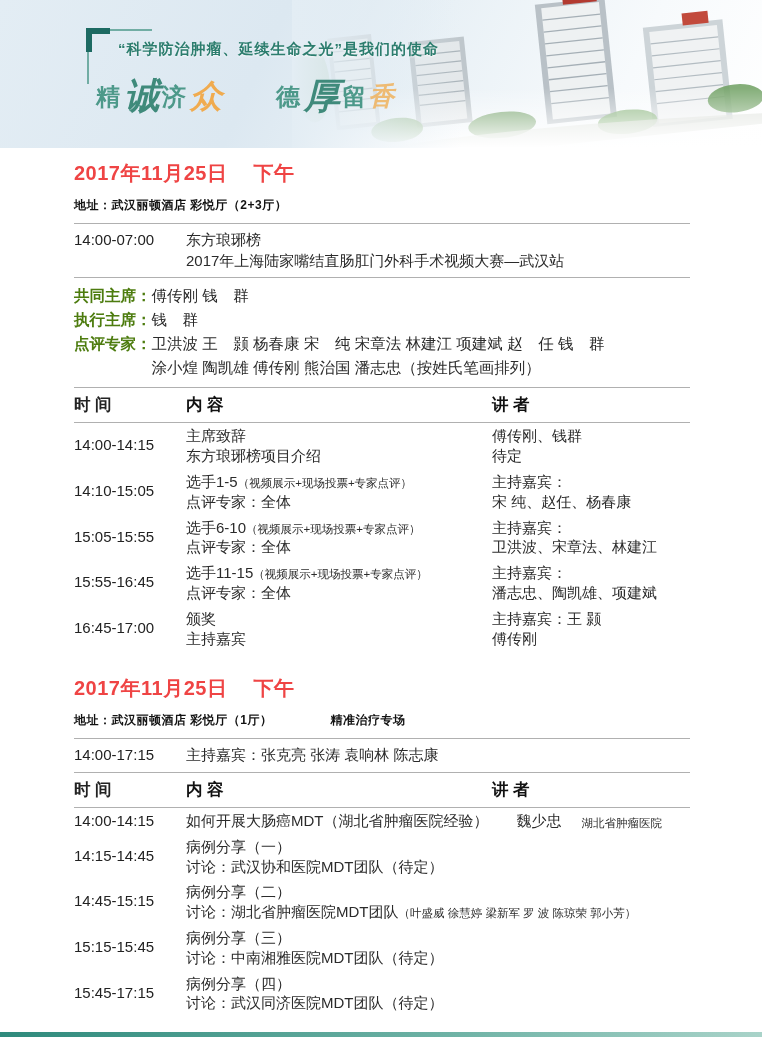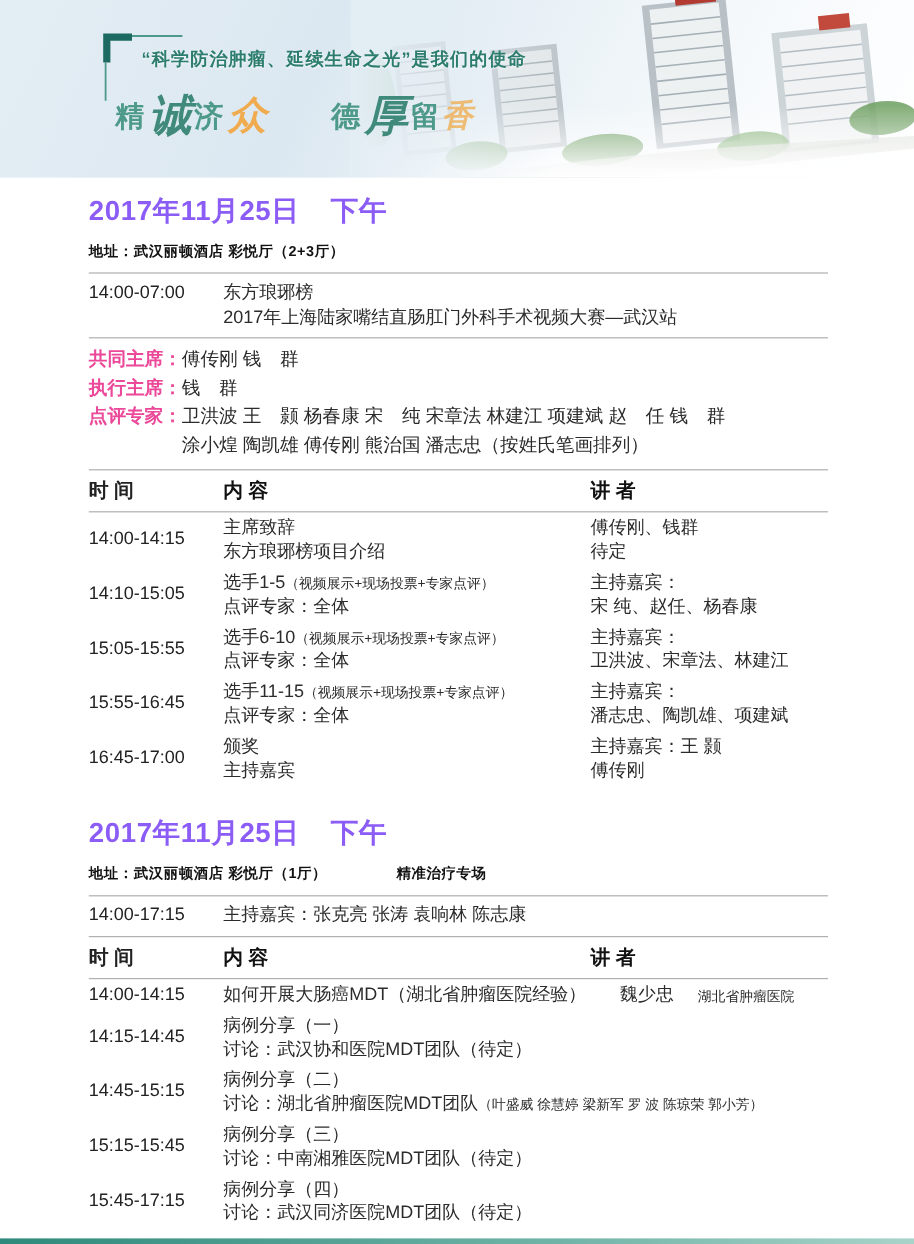--- a/index.html
+++ b/index.html
@@ -26,36 +26,36 @@
   .motto { position:absolute; left:96px; top:72px; white-space:nowrap; }
   .motto span { display:inline-block; vertical-align:middle; }
   .m-reg  { font-size:24px; color:#4d998a; font-weight:bold; letter-spacing:2px; }
   .m-big  { font-size:36px; color:#3f8a7b; font-weight:bold; font-style:italic; margin:0 2px; }
   .m-org  { font-size:32px; color:#f0ab4f; font-weight:bold; font-style:italic; margin:0 2px; }
   .m-org2 { font-size:26px; color:#f0b35e; font-weight:bold; font-style:italic; opacity:.85; }
   .m-gap  { display:inline-block; width:52px; }
   
   .main { padding:2px 72px 0 74px; }
   .date-heading {
-    margin:10px 0 10px; font-size:23px; font-weight:bold; color:#8b5cf6; letter-spacing:.5px;
+    margin:10px 0 10px; font-size:20px; font-weight:bold; color:#ef4444; letter-spacing:.5px;
   }
   .date-heading .period { margin-left:26px; }
   .address-line {
     display:flex; align-items:baseline; gap:58px;
     font-size:12px; font-weight:bold; color:#121212; margin-bottom:9px; letter-spacing:.5px;
   }
   .divider { border:none; border-top:1px solid #b0b0b0; height:0; }
   .intro-row { display:flex; padding:6px 0; font-size:15px; line-height:1.38; }
   .col-time { flex:0 0 112px; color:#222; }
   .col-content { flex:0 0 306px; padding-right:8px; }
   .col-speaker { flex:1; }
   .intro-content { flex:1; }
   .chairs { padding:6px 0 7px; font-size:15.5px; line-height:1.55; }
   .chair-line { display:flex; }
-  .chair-label { font-weight:bold; color:#ec4899; white-space:nowrap; }
+  .chair-label { font-weight:bold; color:#4d7c0f; white-space:nowrap; }
   .chair-val { color:#2b2b2b; }
   .thead { display:flex; padding:6px 0; font-size:16.5px; font-weight:bold; color:#111; }
   .trow { display:flex; padding:3px 0; font-size:15px; line-height:1.32; align-items:flex-start; }
   .trow .col-time { padding-top:9px; }
   .trow1line .col-time { padding-top:0; }
   .note { font-size:11.5px; color:#2b2b2b; }
   .aff { font-size:11.5px; color:#2b2b2b; margin-left:20px; }
   .inline-speaker { margin-left:28px; white-space:nowrap; }
   .sec2 .col-content2 { flex:1;align-items:flex-end; }
   .row-line { display:flex; align-items:baseline; }

